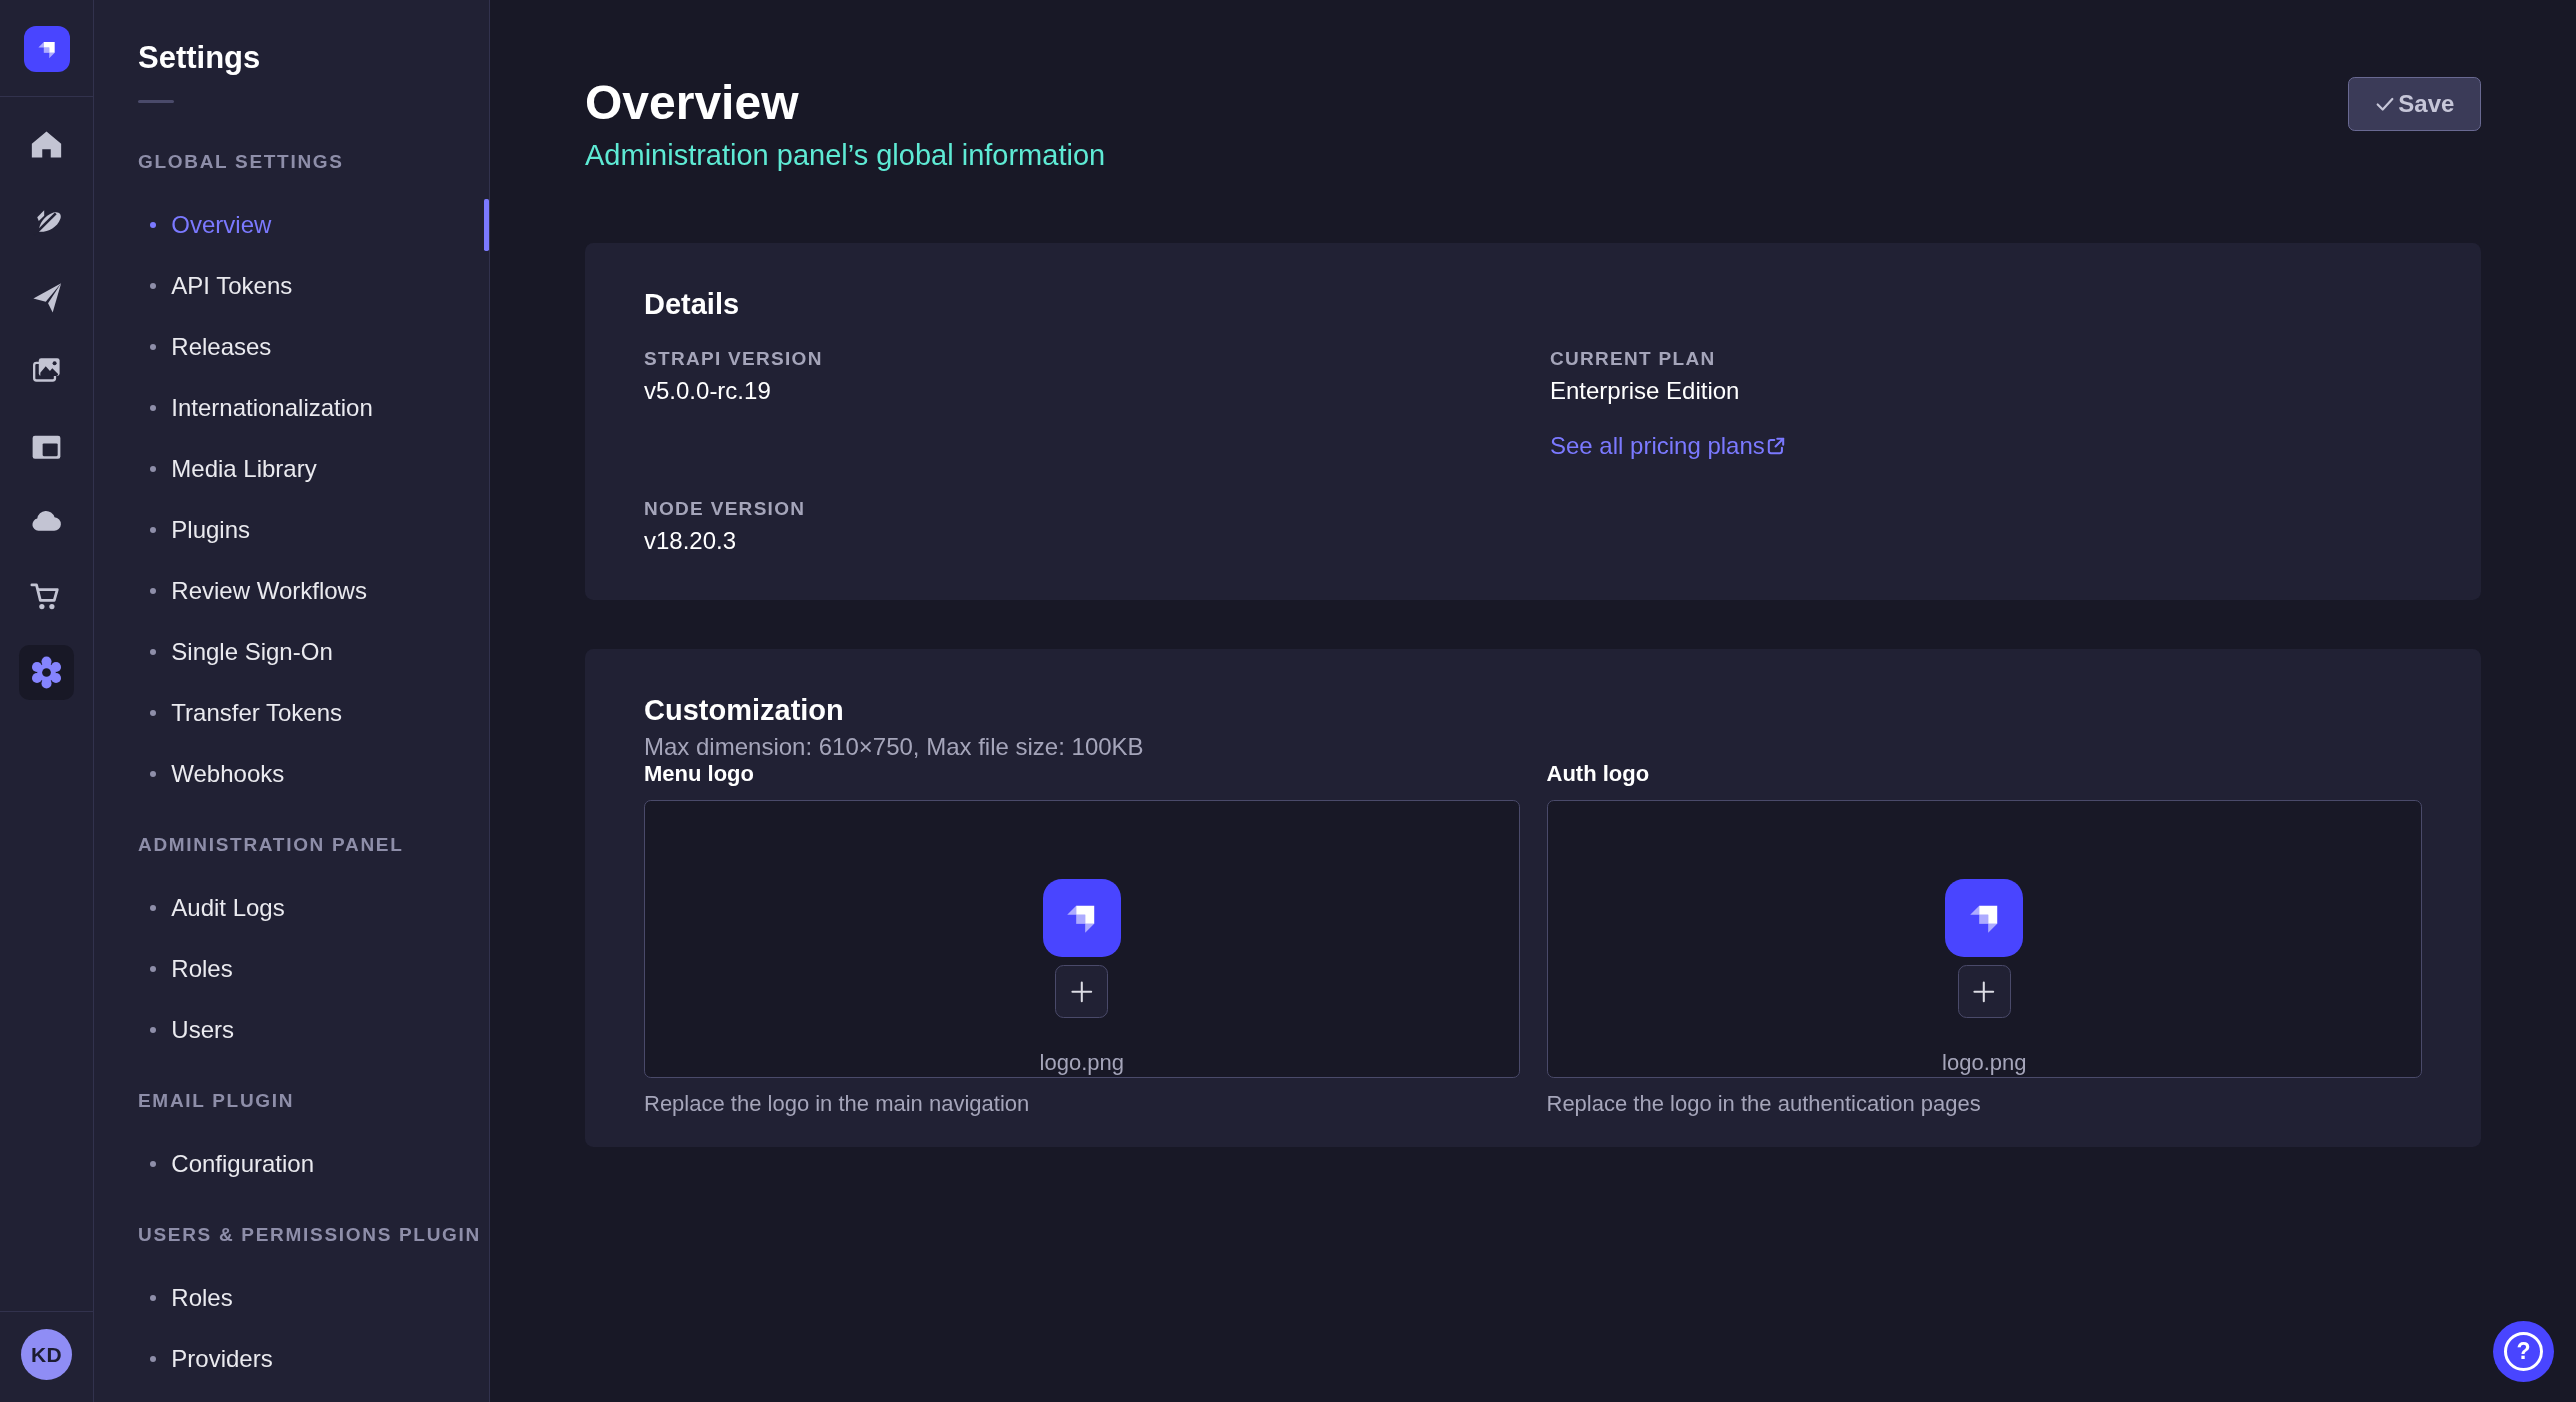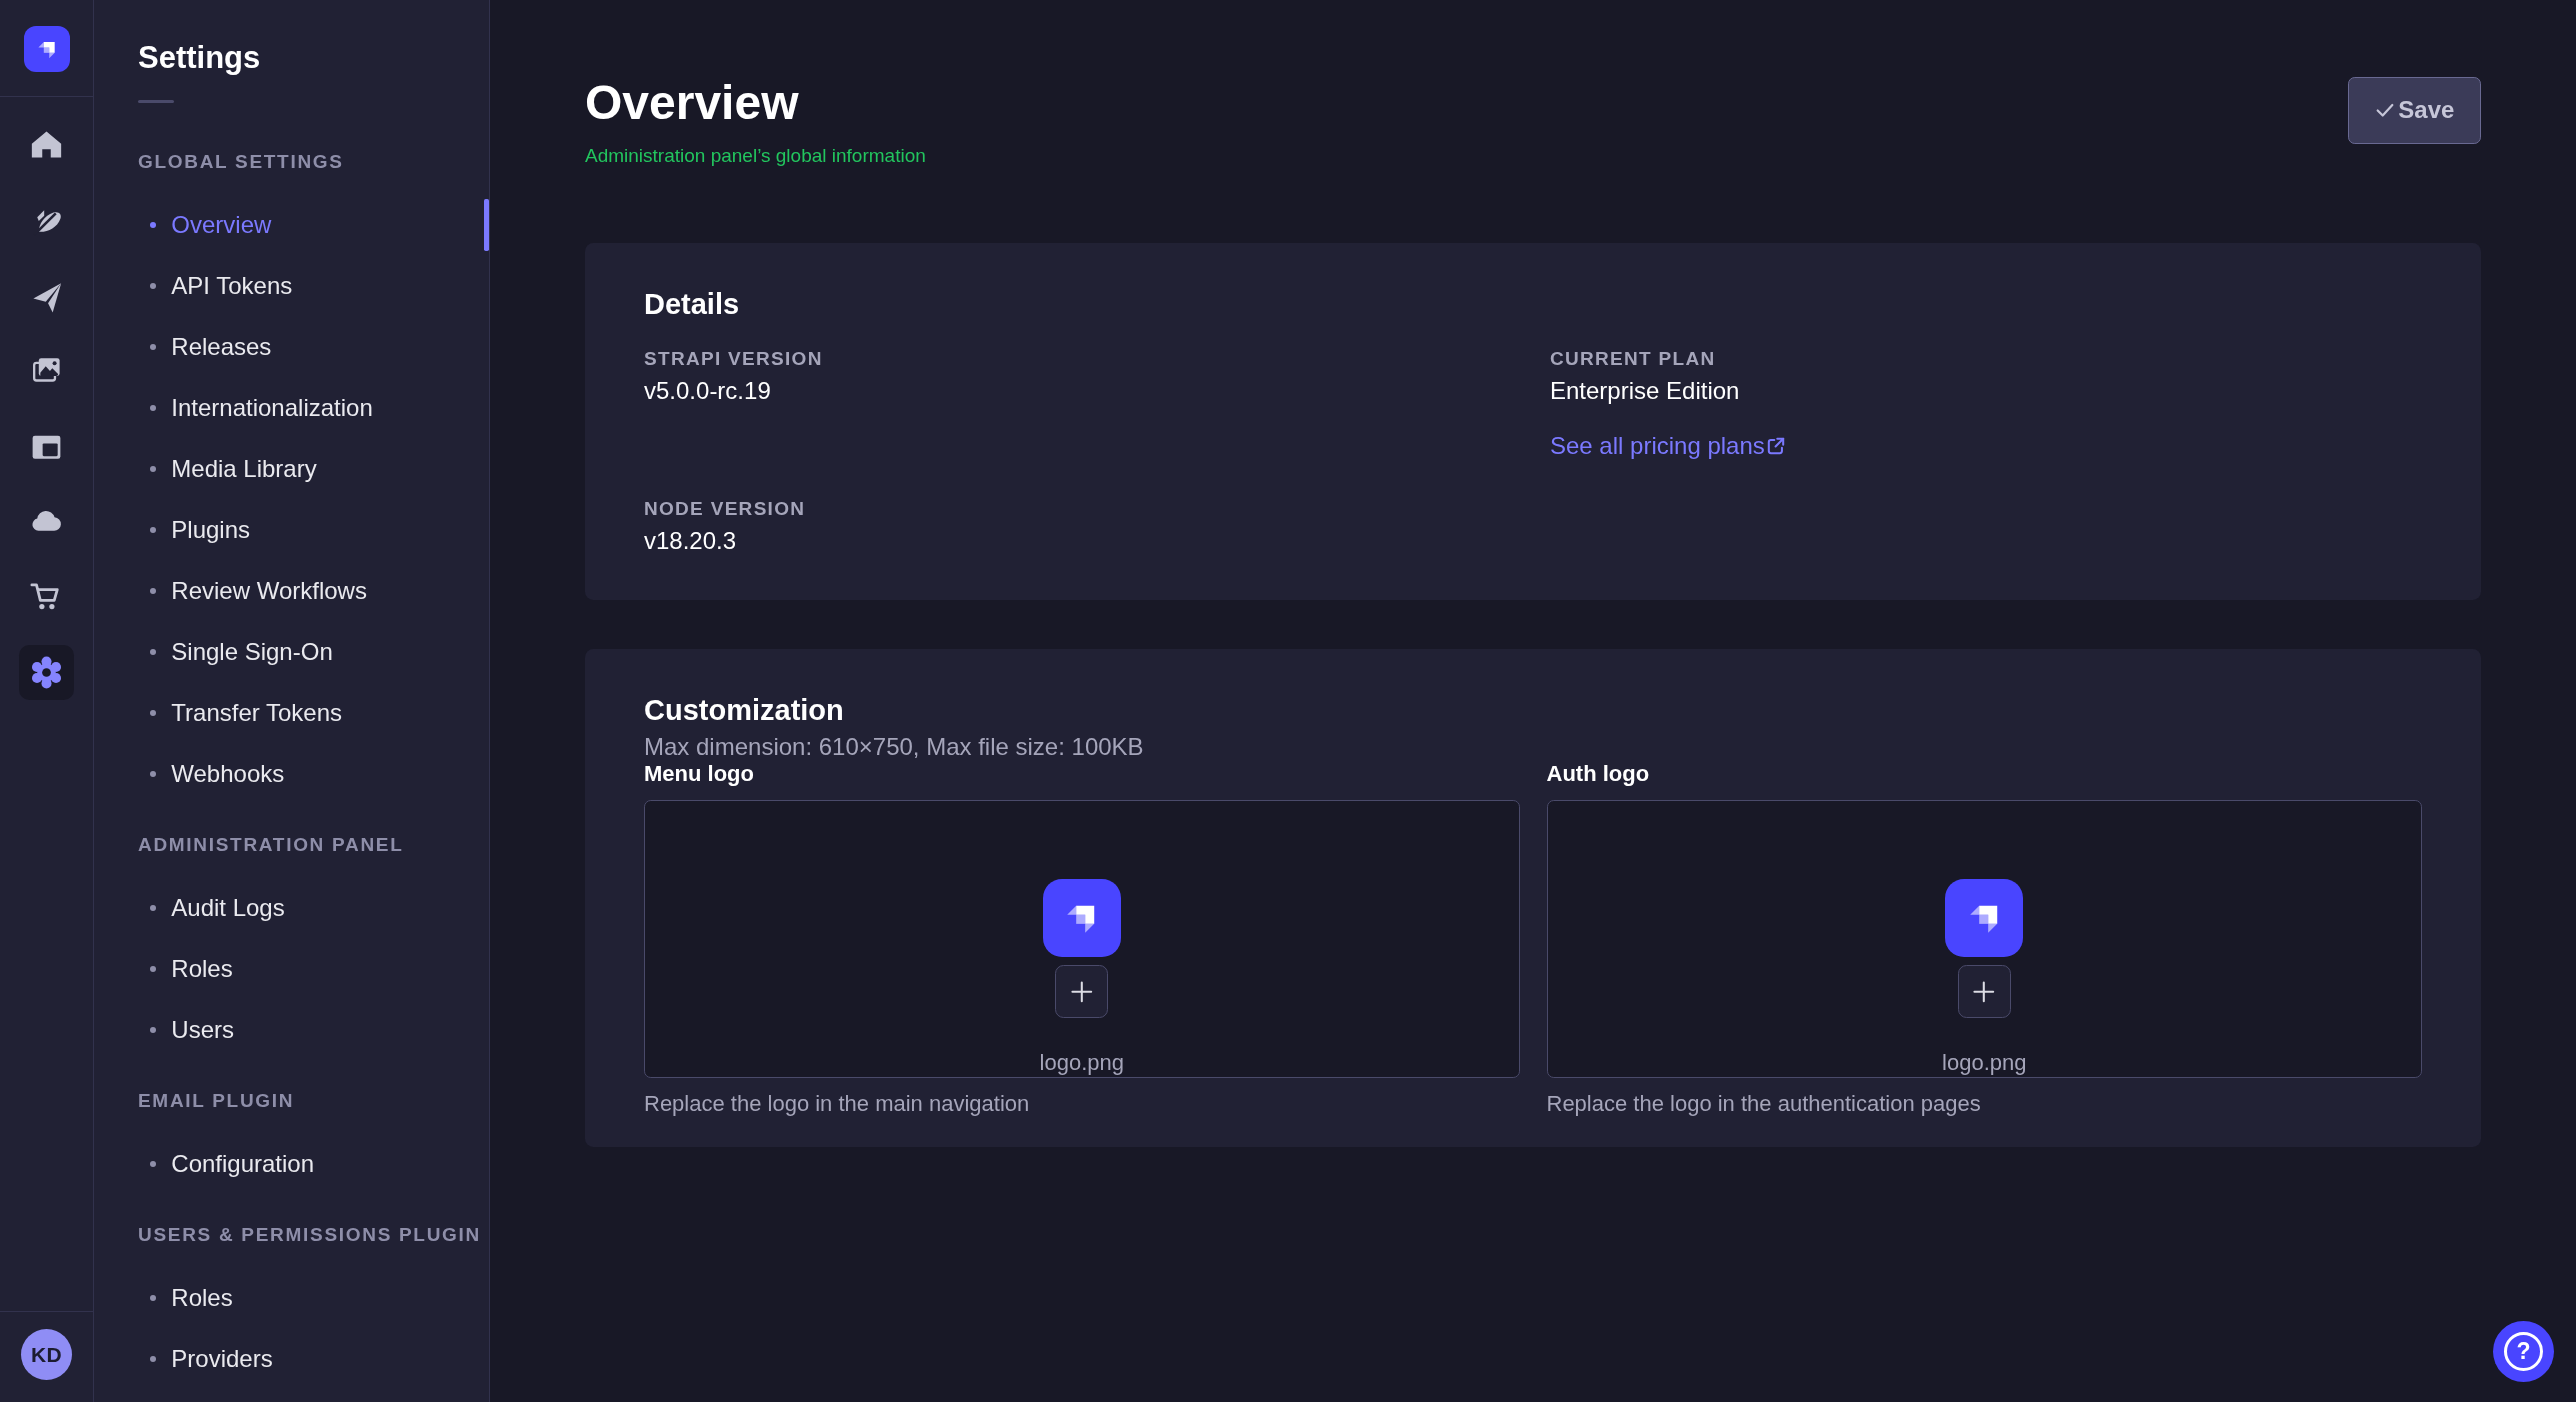--- a/index.html
+++ b/index.html
@@ -50,23 +50,23 @@
   .nav-item.active .bullet { background:#7b79ff; }
   .nav-item.active::after {
     content:""; position:absolute; right:0; top:4.3px; bottom:4.3px; width:5.1px;
     background:#7b79ff; border-radius:1.7px;
   }
 
   
   .main { flex:1; height:1402px; position:relative; padding:0 95px; overflow:hidden; }
   .page-header { padding-top:75px; display:flex; justify-content:space-between; align-items:flex-start; }
   .page-title { font-size:48px; font-weight:700; line-height:55px; }
-  .page-subtitle { margin-top:10.2px; font-size:19px; line-height:31px; color:#22c55e; }
+  .page-subtitle { margin-top:10.2px; font-size:29px; line-height:31px; color:#5eead4; }
   .save-btn {
-    margin-top:1.7px; height:67px; padding:0 25.6px; border-radius:6.8px;
+    margin-top:1.7px; height:54px; padding:0 25.6px; border-radius:6.8px;
     background:#3b3b58; border:0.9px solid #696992; color:#c6c6d8;
     font-size:24px; font-weight:600; font-family:inherit;
     display:flex; align-items:center; gap:2px; cursor:pointer;
   }
   .save-btn svg { width:22px; height:22px; }
 
   .card {
     margin-top:72px; background:#212134; border-radius:8.5px;
     padding:44px 59px 44px;
   }

